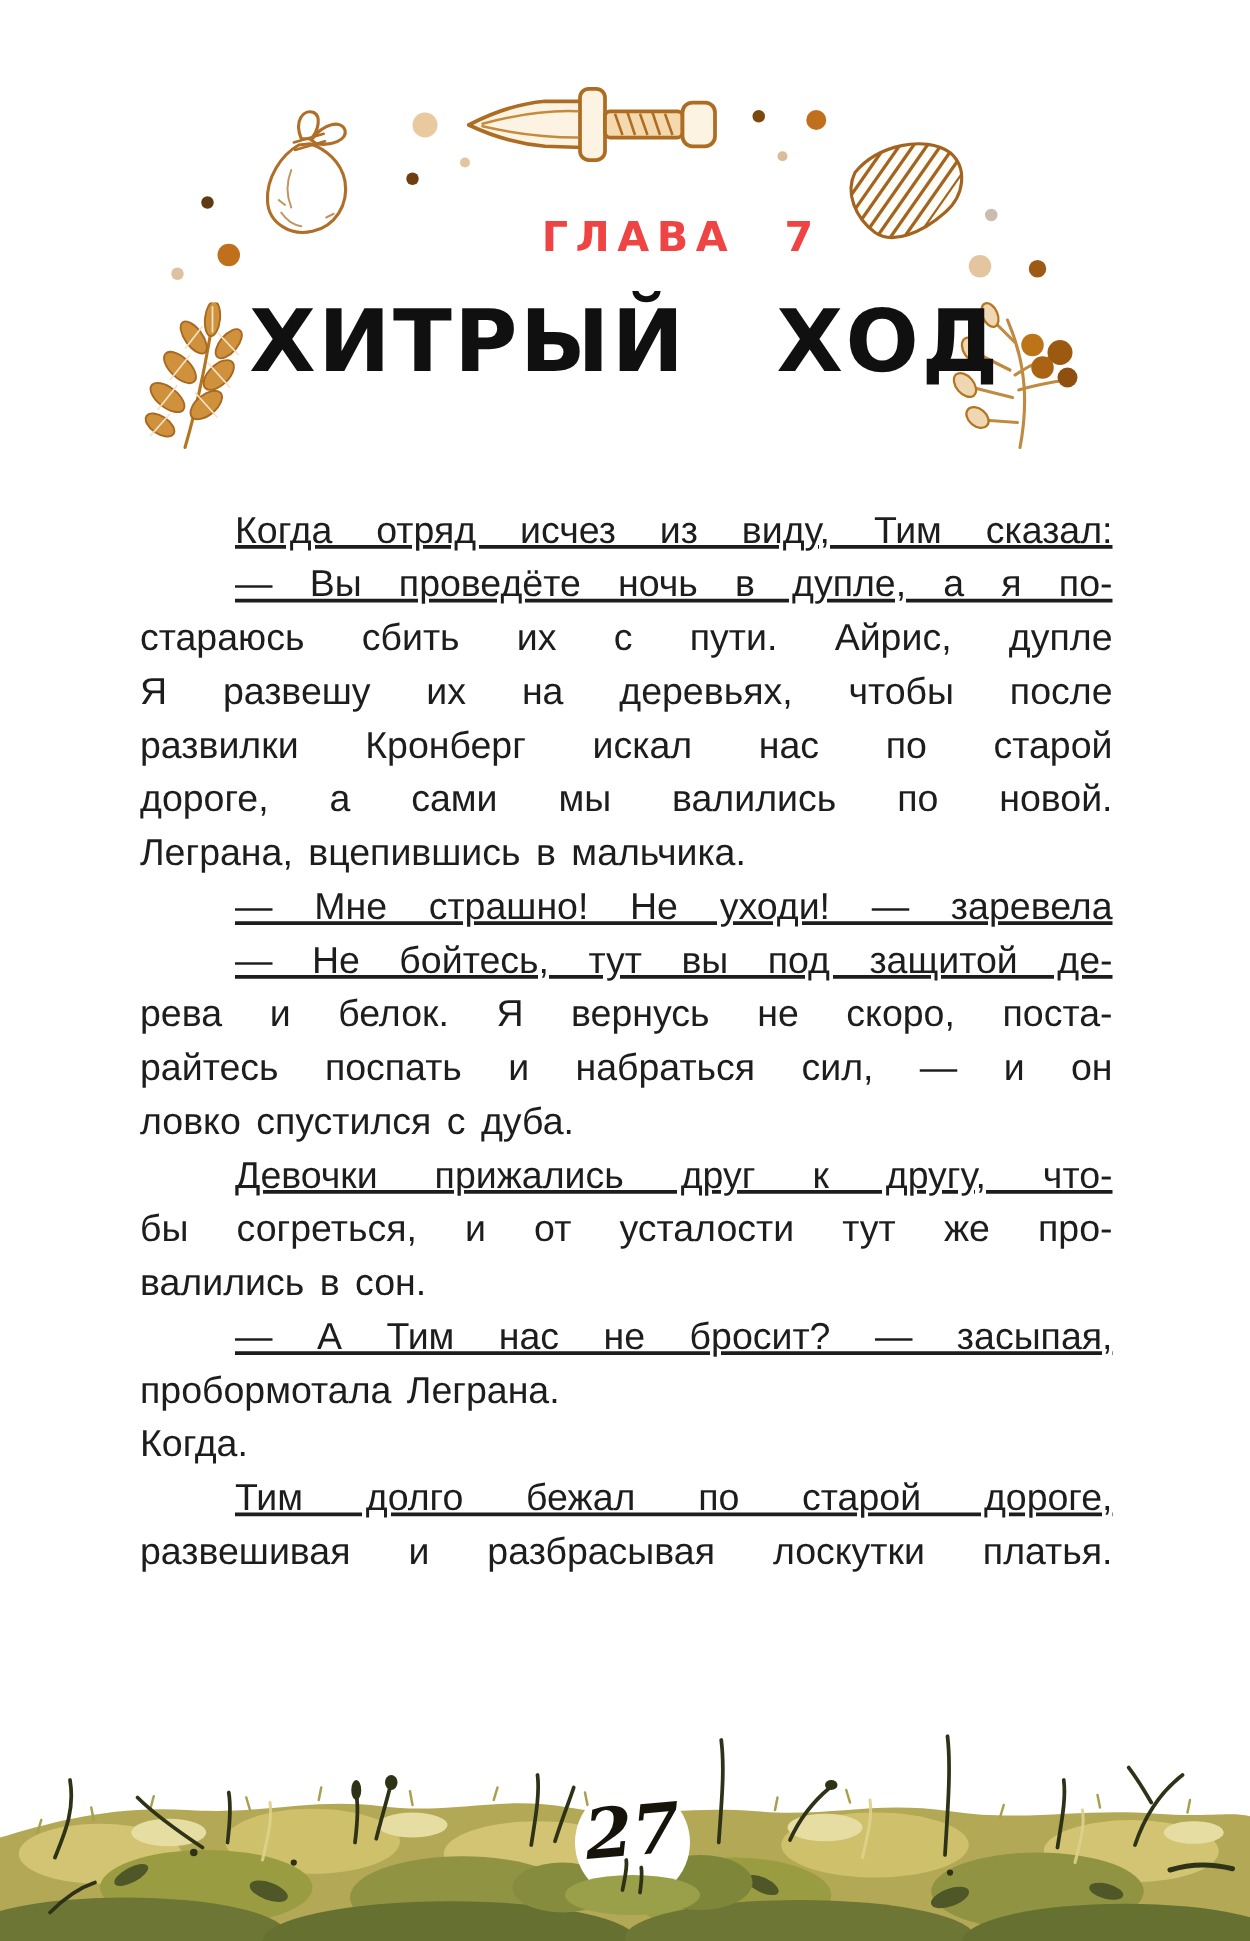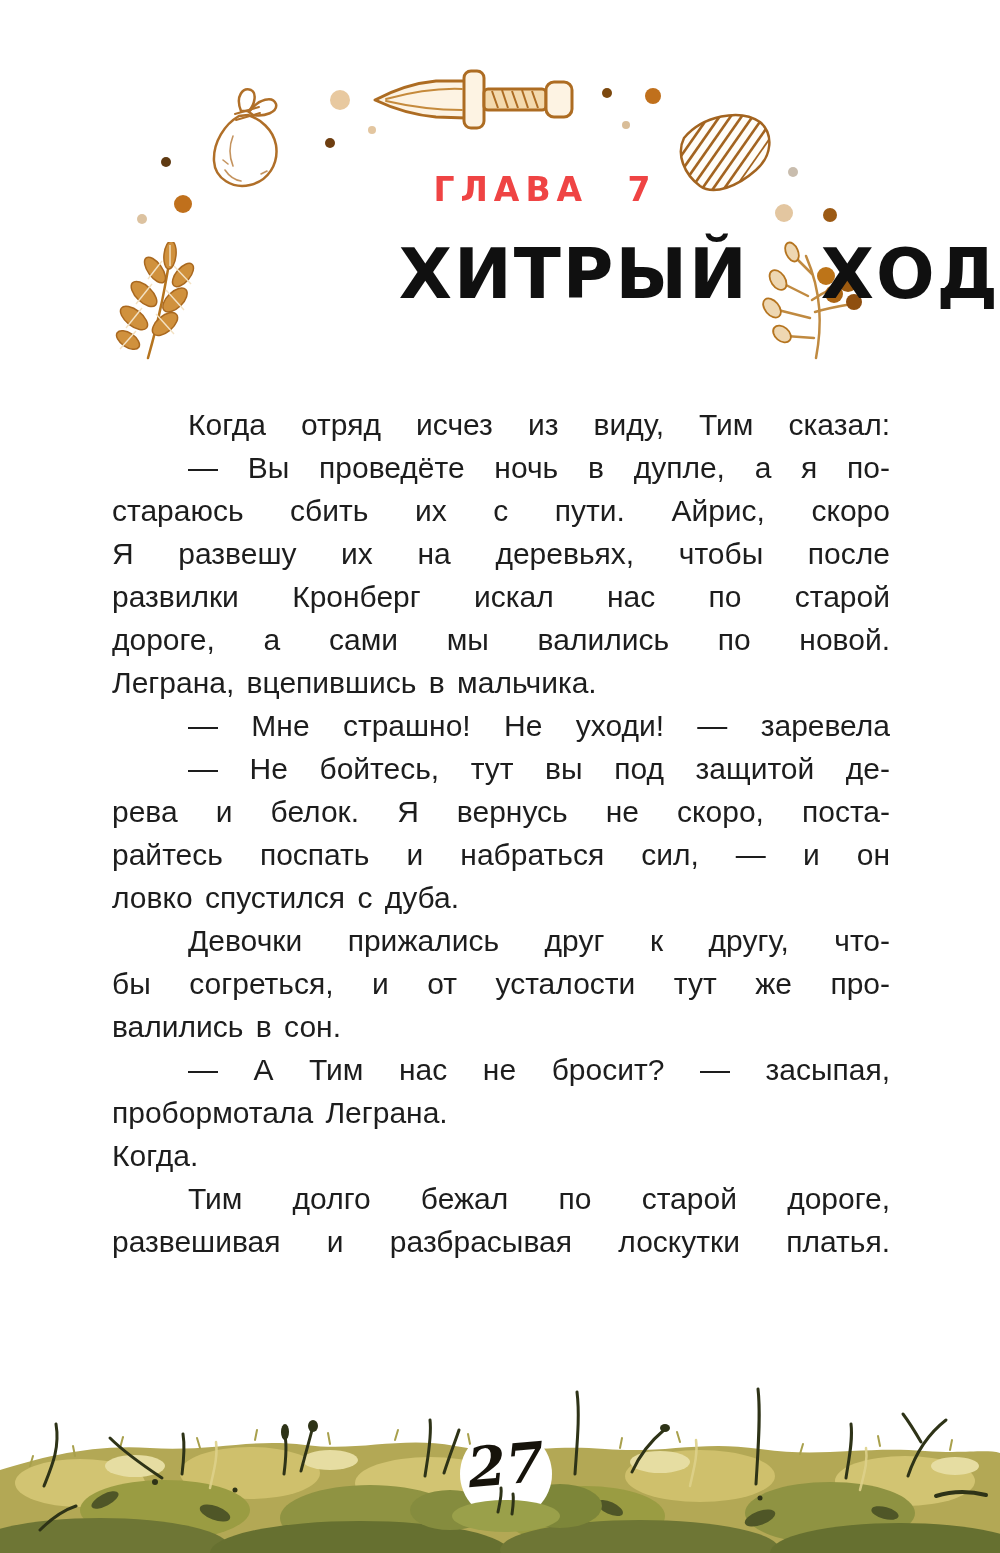--- a/index.html
+++ b/index.html
@@ -13,32 +13,32 @@
   .deco { position:absolute; }
   .chapter-label {
     position:absolute; top:170px; left:0; width:100%;
     text-align:center; font-family:"DejaVu Sans", sans-serif;
     font-size:33px; font-weight:700; letter-spacing:6px; word-spacing:22px;
     color:#ef4444;
     margin-left:45px;
   }
   .page-title {
     position:absolute; top:234px; left:0; width:100%;
-    text-align:right; font-family:"DejaVu Sans", sans-serif;
+    text-align:center; font-family:"DejaVu Sans", sans-serif;
     font-size:69px; font-weight:700; letter-spacing:2px; word-spacing:46px;
     color:#101010;
   }
   
   .body-text {
     position:absolute; top:403px; left:112px; width:778px;
     font-size:30px; line-height:43px; color:#1d1d1d;
   }
   .tline { word-spacing:4px; }
   .tline.fill { text-align:justify; text-align-last:justify; }
-  .tline.ind  { text-indent:76px; }
+  .tline.ind  { text-indent:76px;text-decoration:underline; }
   
   .grass-wrap { position:absolute; left:0; bottom:0; width:1000px; height:175px; }
   .page-number {
     position:absolute; top:1432px; left:448px; width:116px;
     text-align:center; font-family:"DejaVu Serif", serif;
     font-style:italic; font-weight:700; font-size:55px; color:#16130b;
     transform:rotate(-5deg);
   }
 </style>
 </head>
@@ -172,21 +172,21 @@
       </g>
     </svg>
 
     <div class="chapter-label">ГЛАВА 7</div>
     <div class="page-title">ХИТРЫЙ ХОД</div>
   </div>
 
   <div class="body-text">
       <div class="tline fill ind">Когда отряд исчез из виду, Тим сказал:</div>
       <div class="tline fill ind">— Вы проведёте ночь в дупле, а я по-</div>
-      <div class="tline fill">стараюсь сбить их с пути. Айрис, скоро</div>
+      <div class="tline fill">стараюсь сбить их с пути. Айрис, дупле</div>
       <div class="tline fill">Я развешу их на деревьях, чтобы после</div>
       <div class="tline fill">развилки Кронберг искал нас по старой</div>
       <div class="tline fill">дороге, а сами мы валились по новой.</div>
       <div class="tline">Леграна, вцепившись в мальчика.</div>
       <div class="tline fill ind">— Мне страшно! Не уходи! — заревела</div>
       <div class="tline fill ind">— Не бойтесь, тут вы под защитой де-</div>
       <div class="tline fill">рева и белок. Я вернусь не скоро, поста-</div>
       <div class="tline fill">райтесь поспать и набраться сил, — и он</div>
       <div class="tline">ловко спустился с дуба.</div>
       <div class="tline fill ind">Девочки прижались друг к другу, что-</div>

